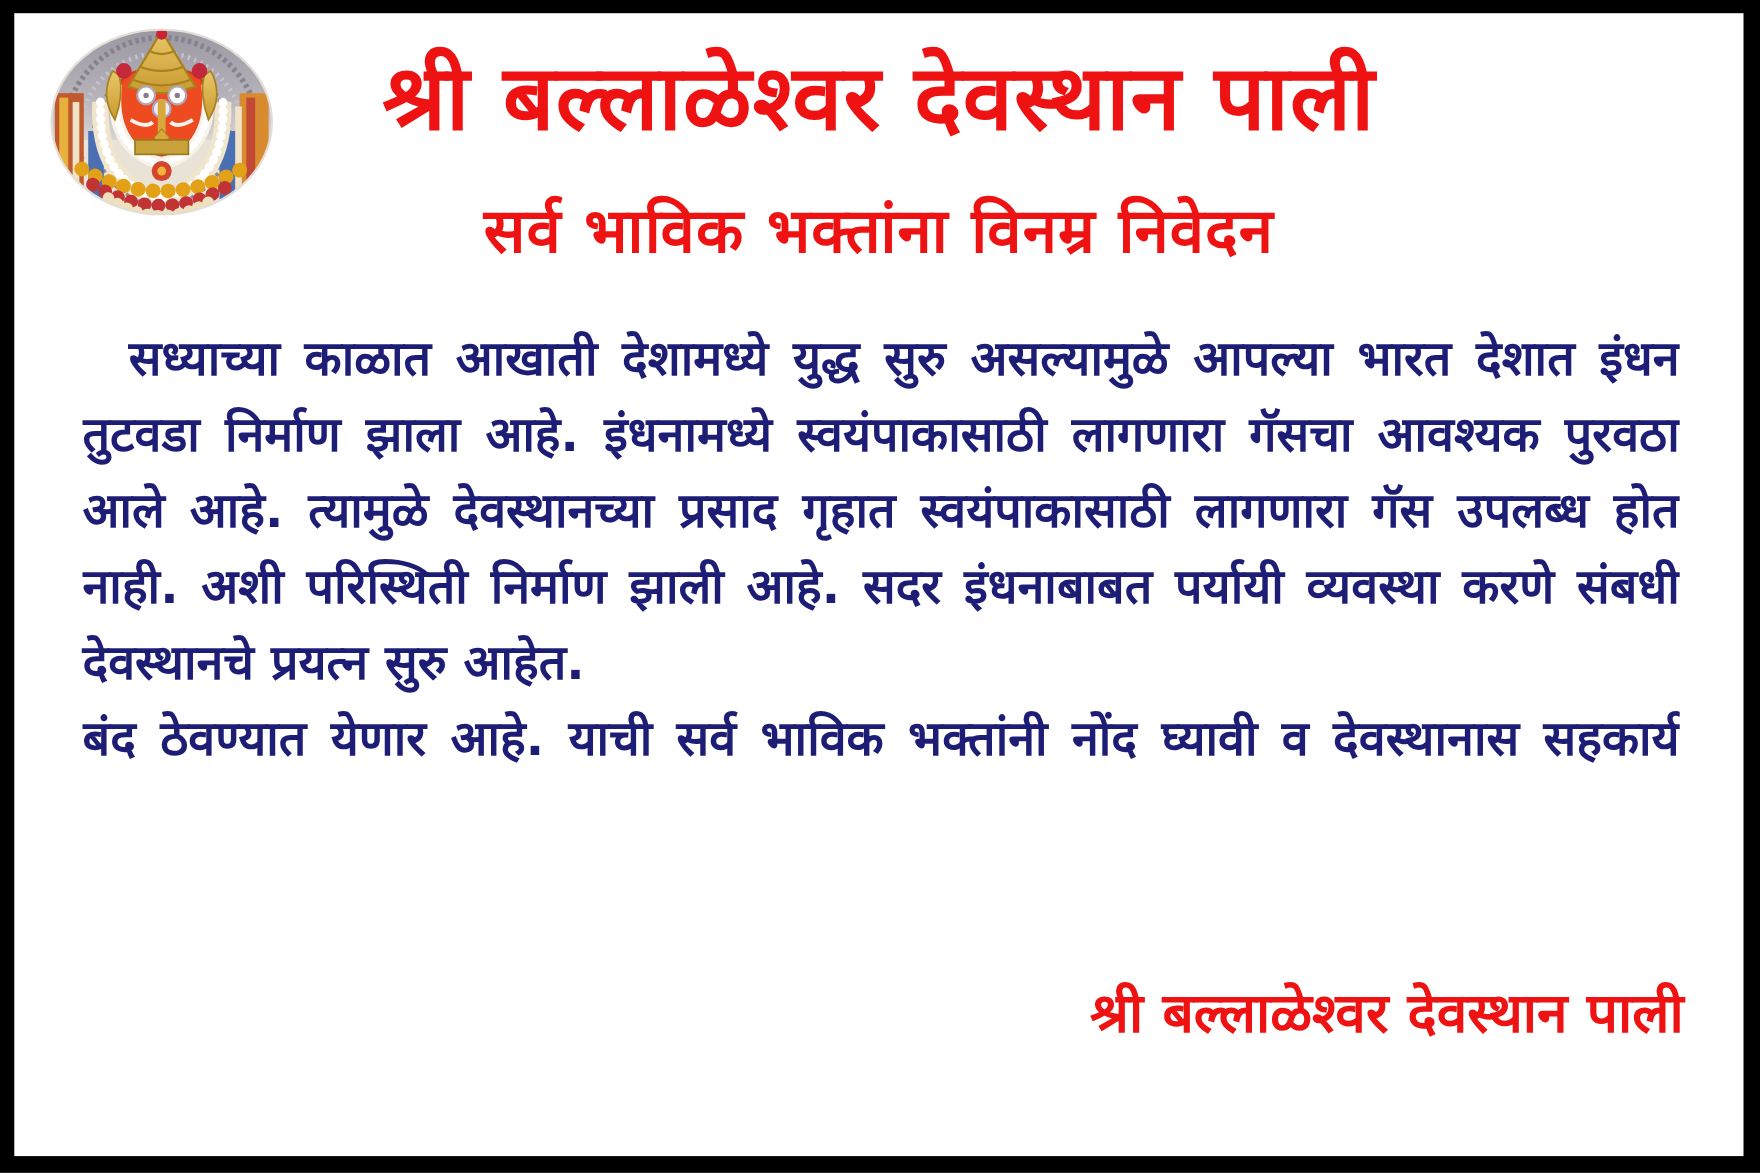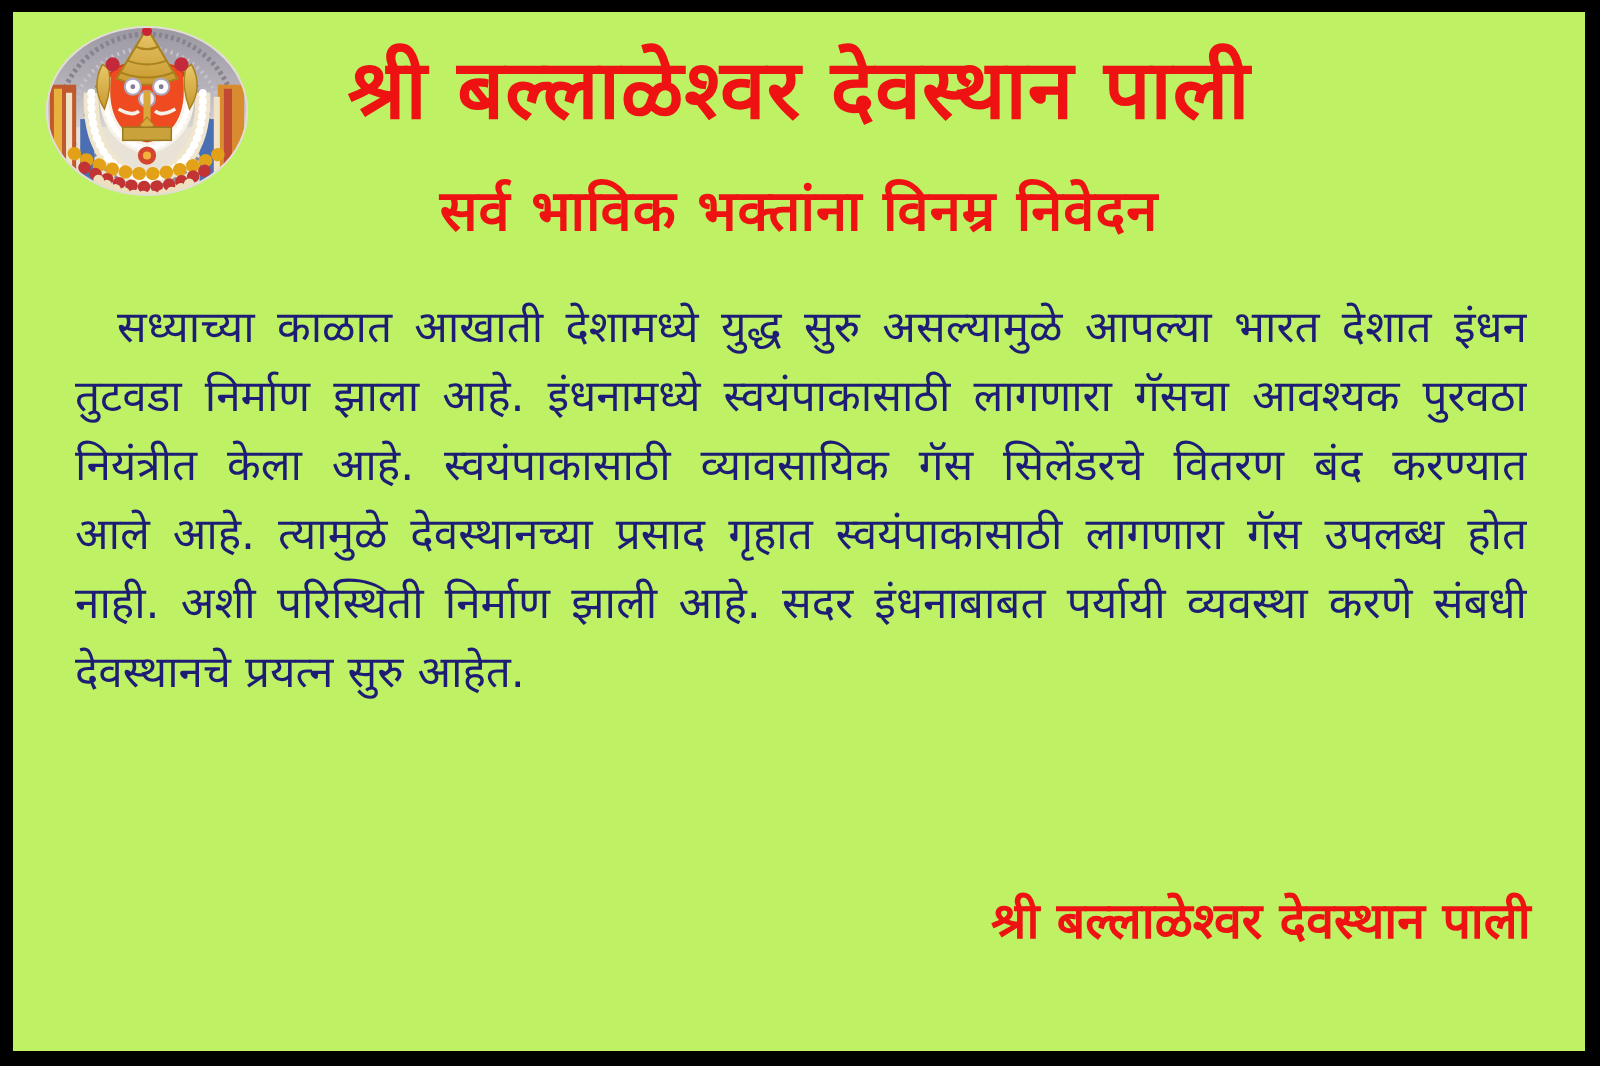--- a/index.html
+++ b/index.html
@@ -10,21 +10,21 @@
     background: #000000;
     font-family: "DejaVu Sans", "Liberation Sans", sans-serif;
     overflow: hidden;
   }
   .paper {
     position: absolute;
     left: 13px;
     top: 12px;
     right: 15px;
     bottom: 15px;
-    background: #bef264;
+    background: #ffffff;
   }
   
   .idol {
     position: absolute;
     left: 32px;
     top: 14px;
     width: 204px;
     height: 170px;
   }
   .idol svg { width: 100%; height: 100%; display: block; }
@@ -48,21 +48,21 @@
     line-height: 122px;
     letter-spacing: 1px;
   }
   
   .bodytext {
     position: absolute;
     top: 280px;
     left: 62px;
     right: 58px;
     color: #1d1d76;
-    font-weight: normal;
+    font-weight: bold;
     font-size: 44px;
   }
   .bodytext .line {
     height: 69px;
     line-height: 69px;
     white-space: nowrap;
   }
   .bodytext .jline {
     white-space: normal;
     text-align: justify;
@@ -177,23 +177,23 @@
   </figure>
 
   <div class="header">
     <div class="h1">श्री बल्लाळेश्वर देवस्थान पाली</div>
     <div class="h2">सर्व भाविक भक्तांना विनम्र निवेदन</div>
   </div>
 
   <div class="bodytext">
     <div class="jline indent1">सध्याच्या काळात आखाती देशामध्ये युद्ध सुरु असल्यामुळे आपल्या भारत देशात इंधन</div>
     <div class="jline">तुटवडा निर्माण झाला आहे. इंधनामध्ये स्वयंपाकासाठी लागणारा गॅसचा आवश्यक पुरवठा</div>
-    <div class="jline">नियंत्रीत केला आहे. स्वयंपाकासाठी व्यावसायिक गॅस सिलेंडरचे वितरण बंद करण्यात</div>
     <div class="jline">आले आहे. त्यामुळे देवस्थानच्या प्रसाद गृहात स्वयंपाकासाठी लागणारा गॅस उपलब्ध होत</div>
     <div class="jline">नाही. अशी परिस्थिती निर्माण झाली आहे. सदर इंधनाबाबत पर्यायी व्यवस्था करणे संबधी</div>
     <div class="line">देवस्थानचे प्रयत्न सुरु आहेत.</div>
+    <div class="jline">बंद ठेवण्यात येणार आहे. याची सर्व भाविक भक्तांनी नोंद घ्यावी व देवस्थानास सहकार्य</div>
   </div>
 
   <div class="signature">
     <div class="sig-name">श्री बल्लाळेश्वर देवस्थान पाली</div>
   </div>
 
 </div>
 
 </body></html>

